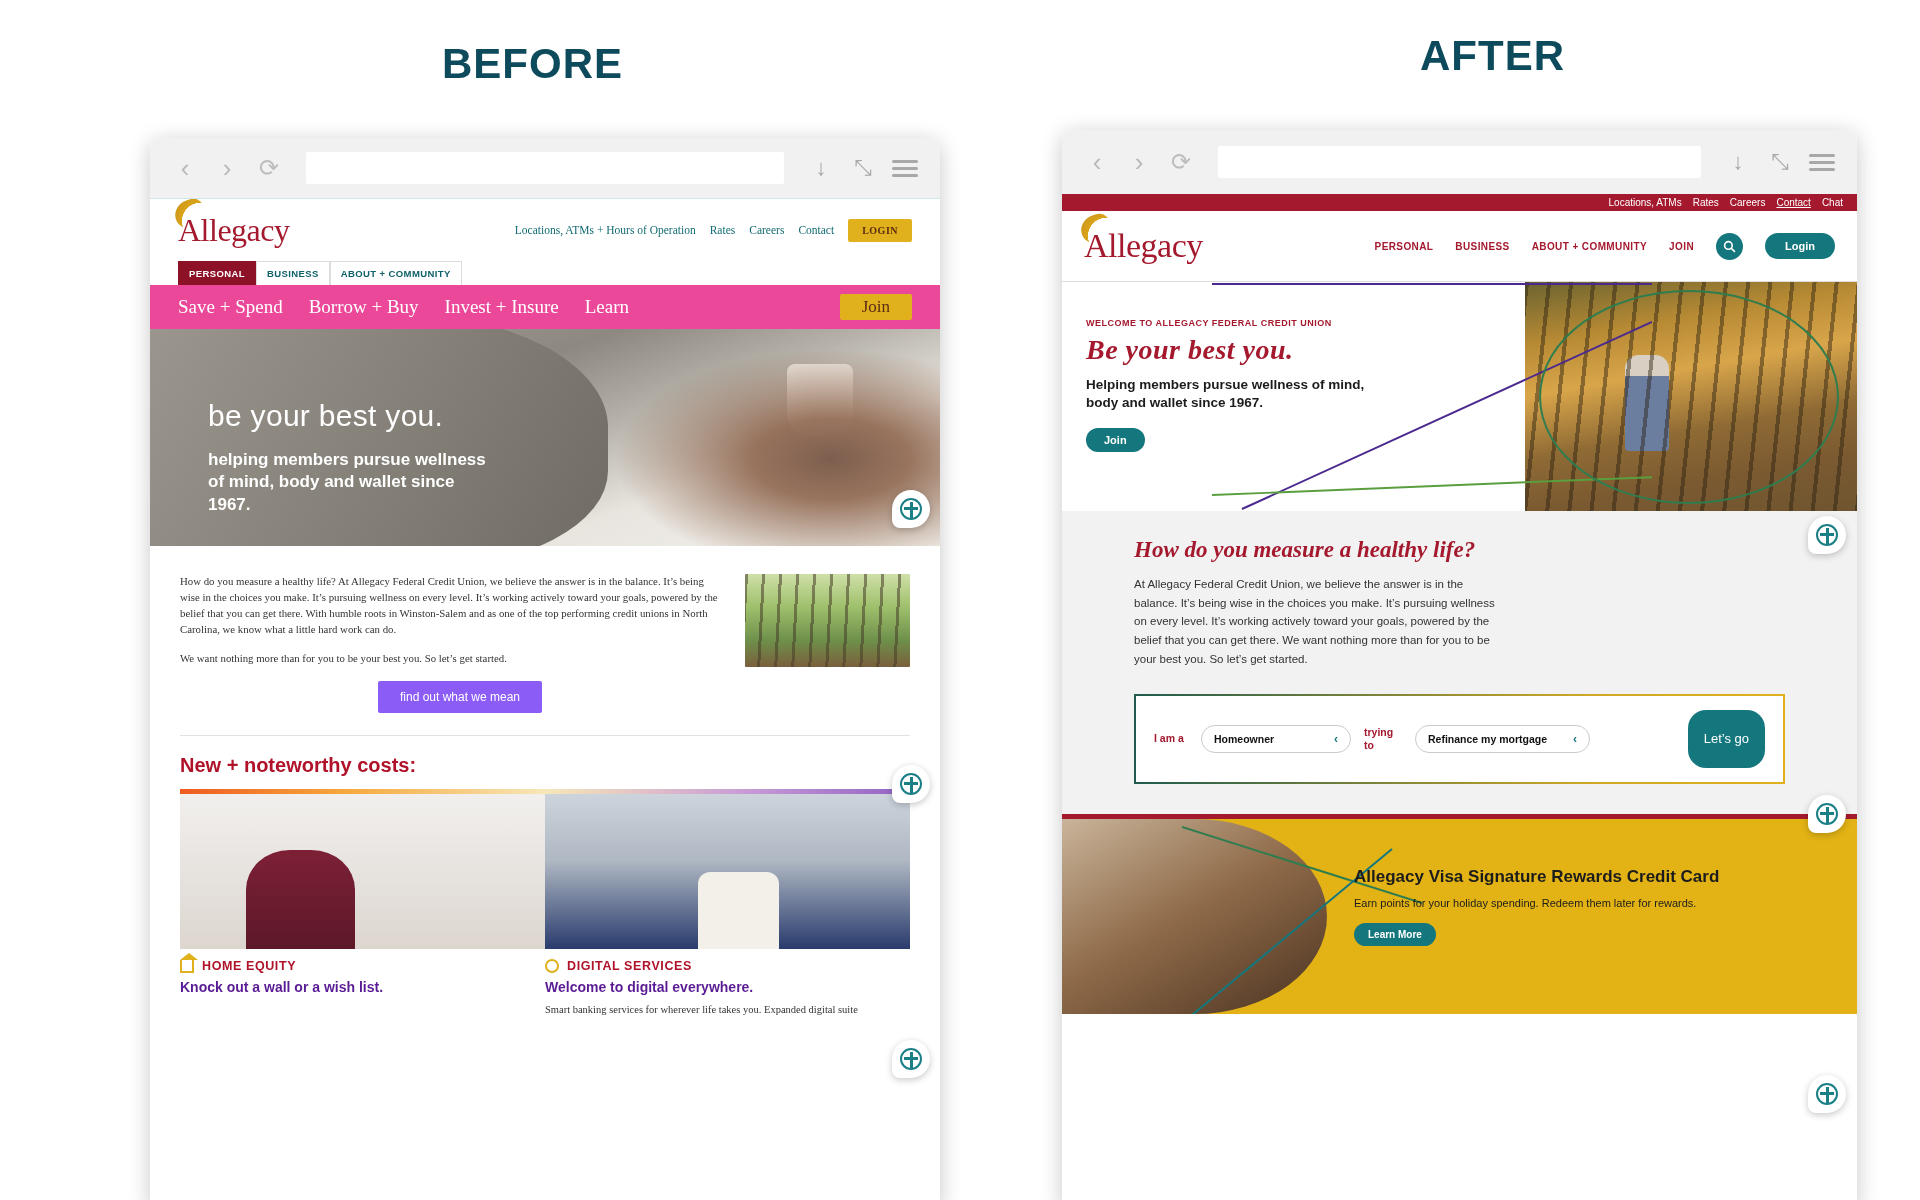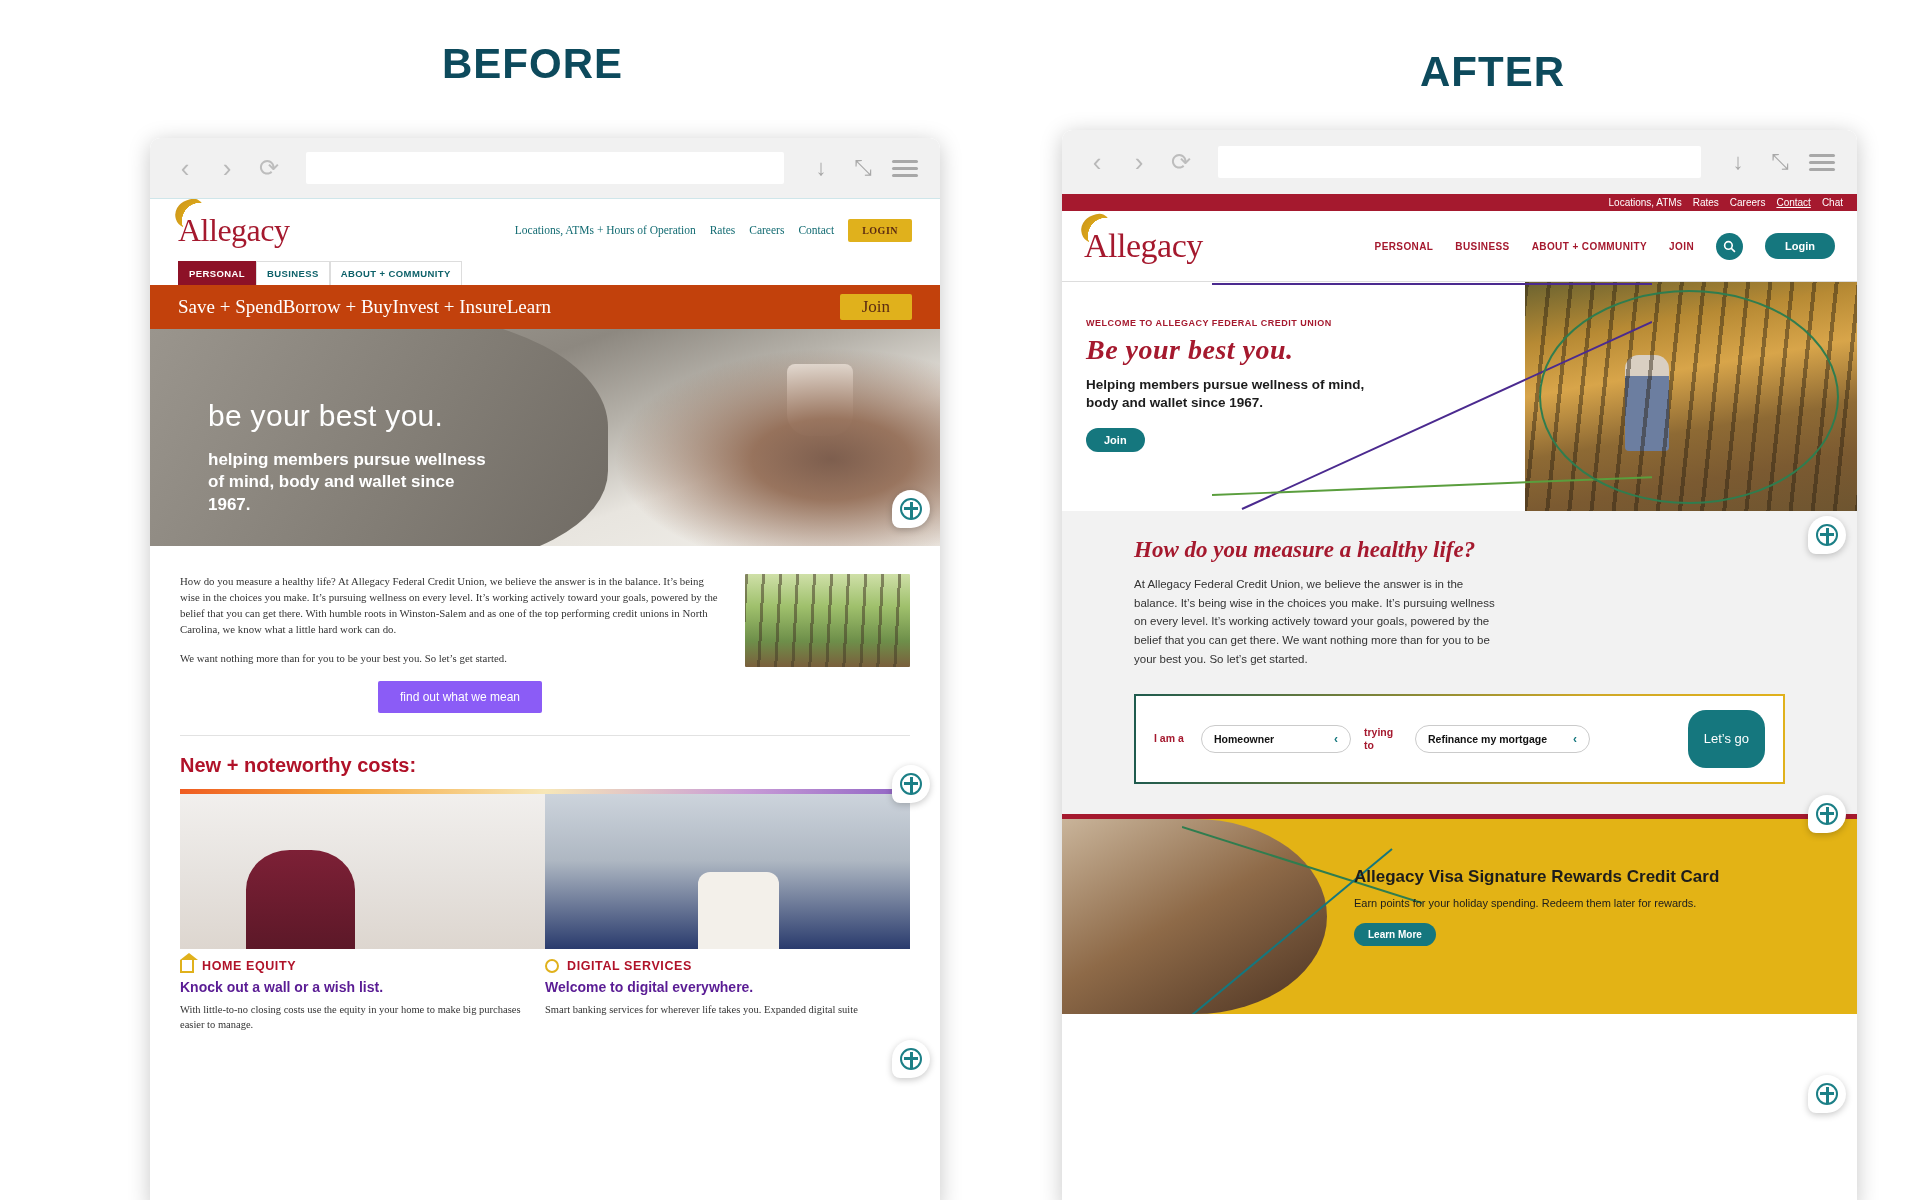--- a/index.html
+++ b/index.html
@@ -1,21 +1,21 @@
 <!DOCTYPE html>
 <html><head>
 <meta charset="utf-8">
 <style>
   * { box-sizing: border-box; margin:0; padding:0; }
   html,body { width:1920px; height:1200px; background:#ffffff; font-family:"Liberation Sans", sans-serif; }
   body { position:relative; overflow:hidden; }
 
   .panel-title { position:absolute; font-size:42px; font-weight:bold; color:#0d4a5c; letter-spacing:1px; }
   #title-before { left:0; top:40px; width:1065px; text-align:center; }
-  #title-after  { left:1065px; top:48px; width:855px; text-align:center; }
+  #title-after  { left:1065px; top:32px; width:855px; text-align:center; }
 
   
   .browser { position:absolute; background:#ffffff; border-radius:10px 10px 0 0;
              box-shadow:0 4px 22px rgba(0,0,0,.22); overflow:hidden; }
   #browser-before { left:150px; top:138px; width:790px; height:1070px; }
   #browser-after  { left:1062px; top:130px; width:795px; height:1078px; }
 
   .chrome { background:#f1f1f1; display:flex; align-items:center; height:60px; padding:0 22px; gap:16px;
             border-radius:10px 10px 0 0; }
   #browser-after .chrome { height:64px; }
@@ -37,21 +37,21 @@
      background:radial-gradient(circle at 75% 85%, rgba(255,255,255,0) 55%, #d9a41a 56%, #c8911a 100%);
      border-radius:60% 40% 45% 55%; transform:rotate(-18deg); }
   .b-utility { margin-left:auto; display:flex; align-items:center; gap:14px;
                font-family:"Liberation Serif", serif; font-size:11.5px; color:#126b72; }
   .b-login { background:#e0b11c; color:#5b2b12; font-size:10px; font-weight:bold; letter-spacing:.5px;
              padding:6px 14px; border-radius:2px; }
   .b-tabs { display:flex; padding-left:28px; }
   .b-tab { font-size:9.5px; font-weight:bold; letter-spacing:.4px; padding:6px 10px; color:#0d6169;
            border:1px solid #ddd; border-bottom:none; background:#fff; }
   .b-tab.active { background:#8d1127; color:#fff; border-color:#8d1127; }
-  .b-mainnav { background:#c2410c; height:44px; display:flex; align-items:center; padding:0 28px; }
+  .b-mainnav { background:#ec4899; height:44px; display:flex; align-items:center; gap:26px; padding:0 28px; }
   .b-mainnav a { color:#fff; font-family:"Liberation Serif", serif; font-size:19px; }
   .b-join { margin-left:auto; background:#e0b11c; color:#5b2b12; font-family:"Liberation Serif", serif;
             font-size:17px; padding:3px 22px; border-radius:2px; }
 
   .b-hero { height:217px; position:relative; overflow:hidden;
     background:linear-gradient(160deg,#a8a49c 0%,#8d8880 34%,#b6b2aa 52%,#e8e5df 70%,#f3f1ec 100%); }
   .b-hero:after{content:"";position:absolute;right:0;top:0;width:46%;height:100%;
     background:radial-gradient(ellipse at 70% 60%, #6a4634 0%, #8a6047 22%, rgba(200,190,178,.0) 60%);opacity:.85;}
   .b-hero .sleeve{position:absolute;left:-4%;top:-8%;width:62%;height:118%;border-radius:0 45% 38% 0;
     background:linear-gradient(120deg,#9d9890,#827d75 60%,#6f6a63);}
@@ -227,21 +227,20 @@
     <div class="b-cards">
       <div class="b-card">
         <div class="thumb kitchen">
           <i class="bar" style="background:linear-gradient(90deg,#ef5b20,#f6a83c 45%,#f7e7b8)"></i>
         </div>
         <div class="cat">
           <span class="ico-home"></span>
           <span>HOME EQUITY</span>
         </div>
         <h3>Knock out a wall or a wish list.</h3>
-        <p>With little-to-no closing costs use the equity in your home to make big purchases easier to manage.</p>
       </div>
       <div class="b-card">
         <div class="thumb bed">
           <i class="bar" style="background:linear-gradient(90deg,#f7e7b8,#c89bd6 55%,#8f63c4)"></i>
         </div>
         <div class="cat">
           <span class="ico-circle"></span>
           <span>DIGITAL SERVICES</span>
         </div>
         <h3>Welcome to digital everywhere.</h3>

